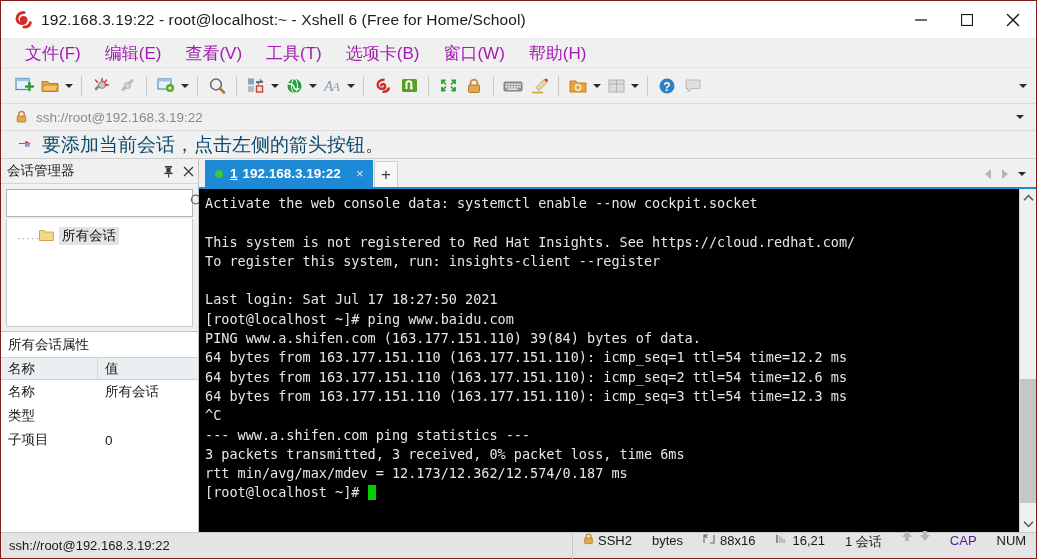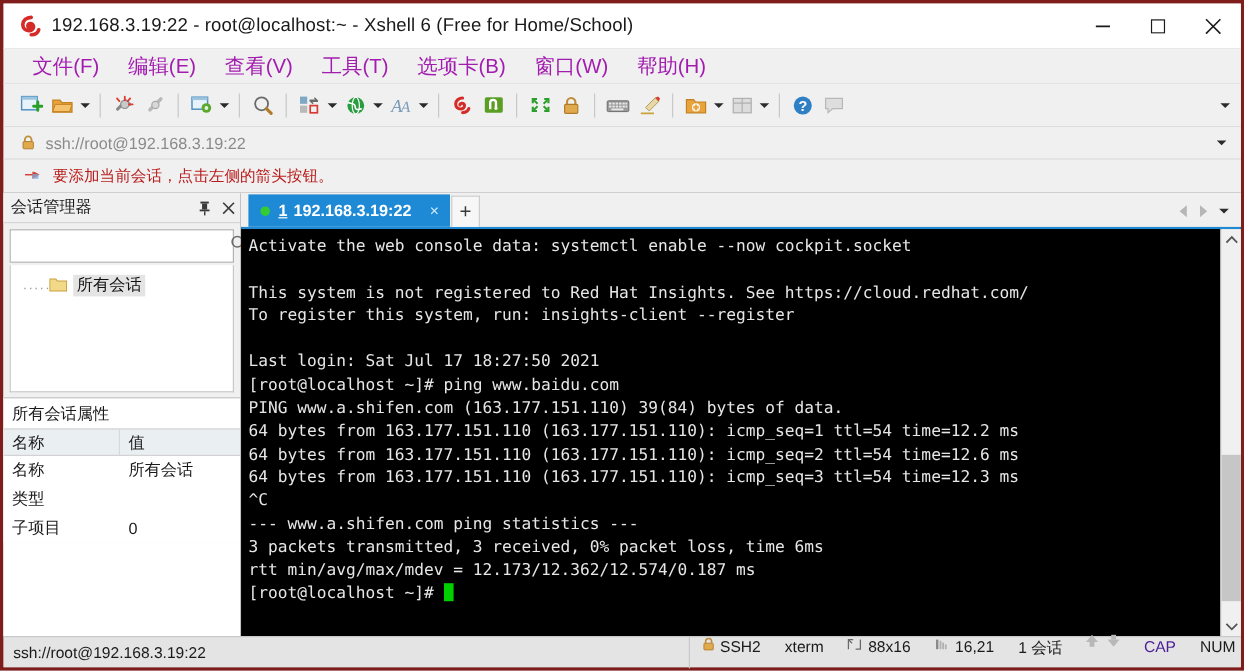--- a/index.html
+++ b/index.html
@@ -6,21 +6,21 @@
   html, body {
     width: 1037px; height: 559px;
     font-family: "Liberation Sans", sans-serif;
     background: #ffffff;
     overflow: hidden;
   }
   .app {
     width: 1037px; height: 559px;
     position: relative;
     display: flex; flex-direction: column;
-    border: 3px solid #7f1d1d;
+    border: 1px solid #7f1d1d;
     background: #f0f0f0;
   }
 
   
   .titlebar {
     height: 38px; flex: 0 0 38px;
     background: #ffffff;
     display: flex; align-items: center;
     border-bottom: 1px solid #e8e8e8;
   }
@@ -114,21 +114,21 @@
 
   
   .noticebar {
     height: 28px; flex: 0 0 28px;
     background: #f0f0f0;
     display: flex; align-items: center;
     padding-left: 16px;
     border-bottom: 1px solid #cfcfcf;
   }
   .notice-icon { margin-right: 8px; display: flex; align-items: center; }
-  .notice-text { font-size: 13px; color: #b91c1c; white-space: nowrap; }
+  .notice-text { font-size: 19px; color: #0c4a6e; white-space: nowrap; }
 
   
   .body {
     flex: 1 1 auto;
     display: flex;
     min-height: 0;
     background: #f0f0f0;
   }
 
   
@@ -732,21 +732,21 @@
     <div class="st-left">ssh://root@192.168.3.19:22</div>
     <div class="st-cell">
       <span style="margin-right:4px;display:flex;">
         <svg width="11" height="12" viewBox="0 0 11 12">
           <path d="M3 5V3.6a2.5 2.5 0 015 0V5" fill="none" stroke="#c08d3a" stroke-width="1.3"></path>
           <rect x="1.6" y="5" width="7.8" height="5.6" rx="0.7" fill="#e0a94c" stroke="#b07c2b" stroke-width="0.7"></rect>
         </svg>
       </span>
       <span>SSH2</span>
     </div>
-    <div class="st-cell">xterm</div>
+    <div class="st-cell">bytes</div>
     <div class="st-cell">
       <span style="margin-right:5px;display:flex;">
         <svg width="12" height="12" viewBox="0 0 12 12">
           <path d="M1 10V2h4M1 2l3 3" fill="none" stroke="#6a6a6a" stroke-width="1.1"></path>
           <path d="M11 2v8H7" fill="none" stroke="#6a6a6a" stroke-width="1.1"></path>
         </svg>
       </span>
       <span>88x16</span>
     </div>
     <div class="st-cell">

